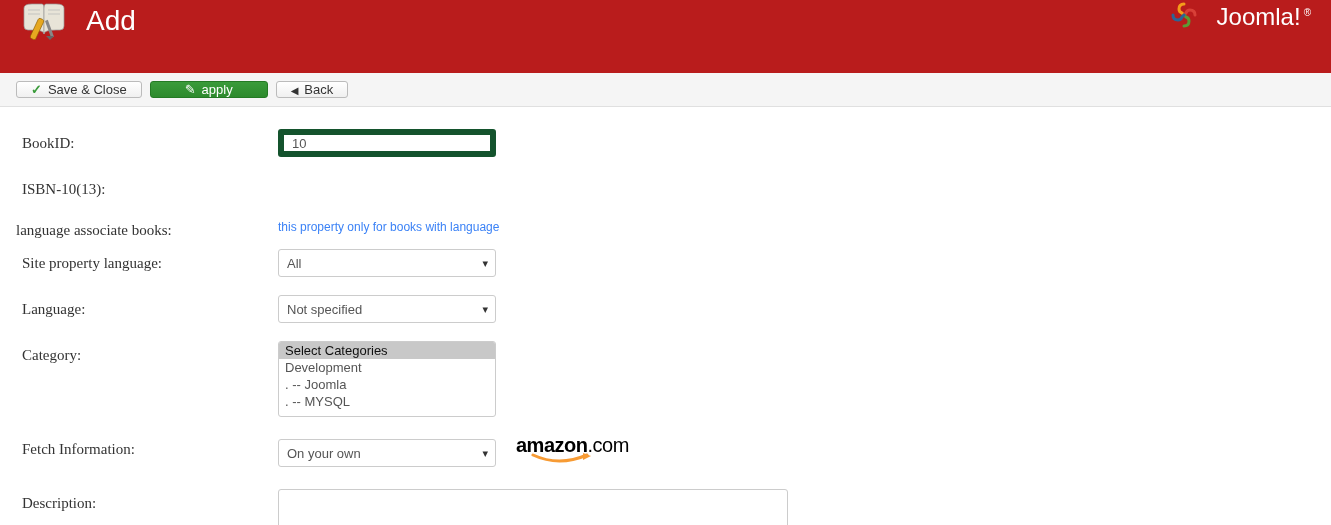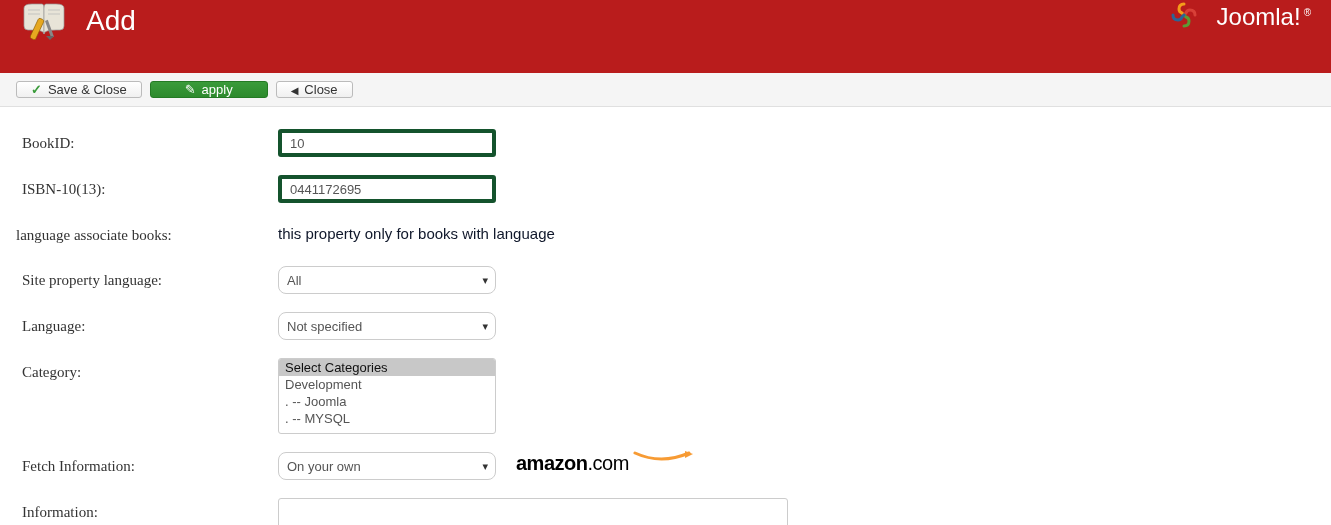--- a/index.html
+++ b/index.html
@@ -111,76 +111,76 @@
       padding-left: 0;
     }
     .form-control-wrap {
       display: flex;
       align-items: center;
       gap: 20px;
     }
     input.text-input {
       width: 218px;
       height: 28px;
-      border: 4px solid #14532d;
+      border: 6px solid #14532d;
       border-radius: 3px;
       padding: 0 8px;
       font-size: 13px;
       color: #555;
     }
     .select-wrap {
       position: relative;
       width: 218px;
     }
     select.single-select {
       width: 218px;
       height: 28px;
       border: 1px solid #ccc;
-      border-radius: 8px;
+      border-radius: 3px;
       padding: 0 8px;
       font-size: 13px;
       color: #555;
       background: #fff;
       appearance: none;
       -webkit-appearance: none;
     }
     .select-wrap::after {
       content: "▾";
       position: absolute;
       right: 8px;
       top: 50%;
       transform: translateY(-50%);
       pointer-events: none;
       font-size: 11px;
       color: #333;
     }
     .hint-text {
-      font-size: 15px;
-      color: #0f172a;
+      font-size: 12px;
+      color: #3b82f6;
       padding-top: 4px;
     }
     .multi-select {
       width: 218px;
       height: 76px;
       border: 1px solid #ccc;
       border-radius: 3px;
       font-size: 13px;
       color: #555;
       overflow-y: scroll;
     }
     .multi-select option {
       padding: 1px 6px;
     }
     .multi-select option.selected {
       background: #c8c8c8;
     }
     .amazon-logo {
       display: inline-flex;
-      flex-direction: row;
-      align-items: flex-start;
+      flex-direction: column;
+      align-items: center;
       line-height: 1;
       padding-bottom: 6px;
     }
     .amazon-text {
       font-size: 20px;
       font-weight: bold;
       color: #000;
       letter-spacing: -0.5px;
     }
     .amazon-text .light {
@@ -237,41 +237,38 @@
   <button class="btn">
     <span class="icon-check"></span>
     <span>Save &amp; Close</span>
   </button>
   <button class="btn btn-success">
     <span class="icon-apply"></span>
     <span>apply</span>
   </button>
   <button class="btn">
     <span class="icon-back"></span>
-    <span>Close</span>
+    <span>Back</span>
   </button>
 </div>
 
 <div class="form-area">
 
   <div class="form-row">
     <div class="form-label">BookID:</div>
     <div class="form-control-wrap">
       <input type="text" class="text-input" value="10" style="">
     </div>
   </div>
 
   <div class="form-row">
     <div class="form-label">ISBN-10(13):</div>
-    <div class="form-control-wrap">
-      <input type="text" class="text-input" value="0441172695" style="">
-    </div>
-  </div>
-
-  <div class="form-row" style="margin-bottom:22px;">
+  </div>
+
+  <div class="form-row" style="margin-bottom:10px;">
     <div class="form-label no-indent">language associate books:</div>
     <div class="hint-text">this property only for books with language</div>
   </div>
 
   <div class="form-row">
     <div class="form-label">Site property language:</div>
     <div class="form-control-wrap">
       <div class="select-wrap">
         <select class="single-select">
           <option>All</option>
@@ -317,19 +314,19 @@
         </span>
         <svg class="amazon-smile" width="90" height="12" viewBox="0 0 90 12">
           <path d="M6 2 Q 32 14 60 2" fill="none" stroke="#f79b34" stroke-width="3" stroke-linecap="round"></path>
           <path d="M56 0 L64 3 L56 7 Z" fill="#f79b34"></path>
         </svg>
       </span>
     </div>
   </div>
 
   <div class="form-row" style="margin-bottom:0;">
-    <div class="form-label">Information:</div>
+    <div class="form-label">Description:</div>
     <div class="form-control-wrap">
       <textarea class="desc-area" style=""></textarea>
     </div>
   </div>
 
 </div>
 
 </body></html>

